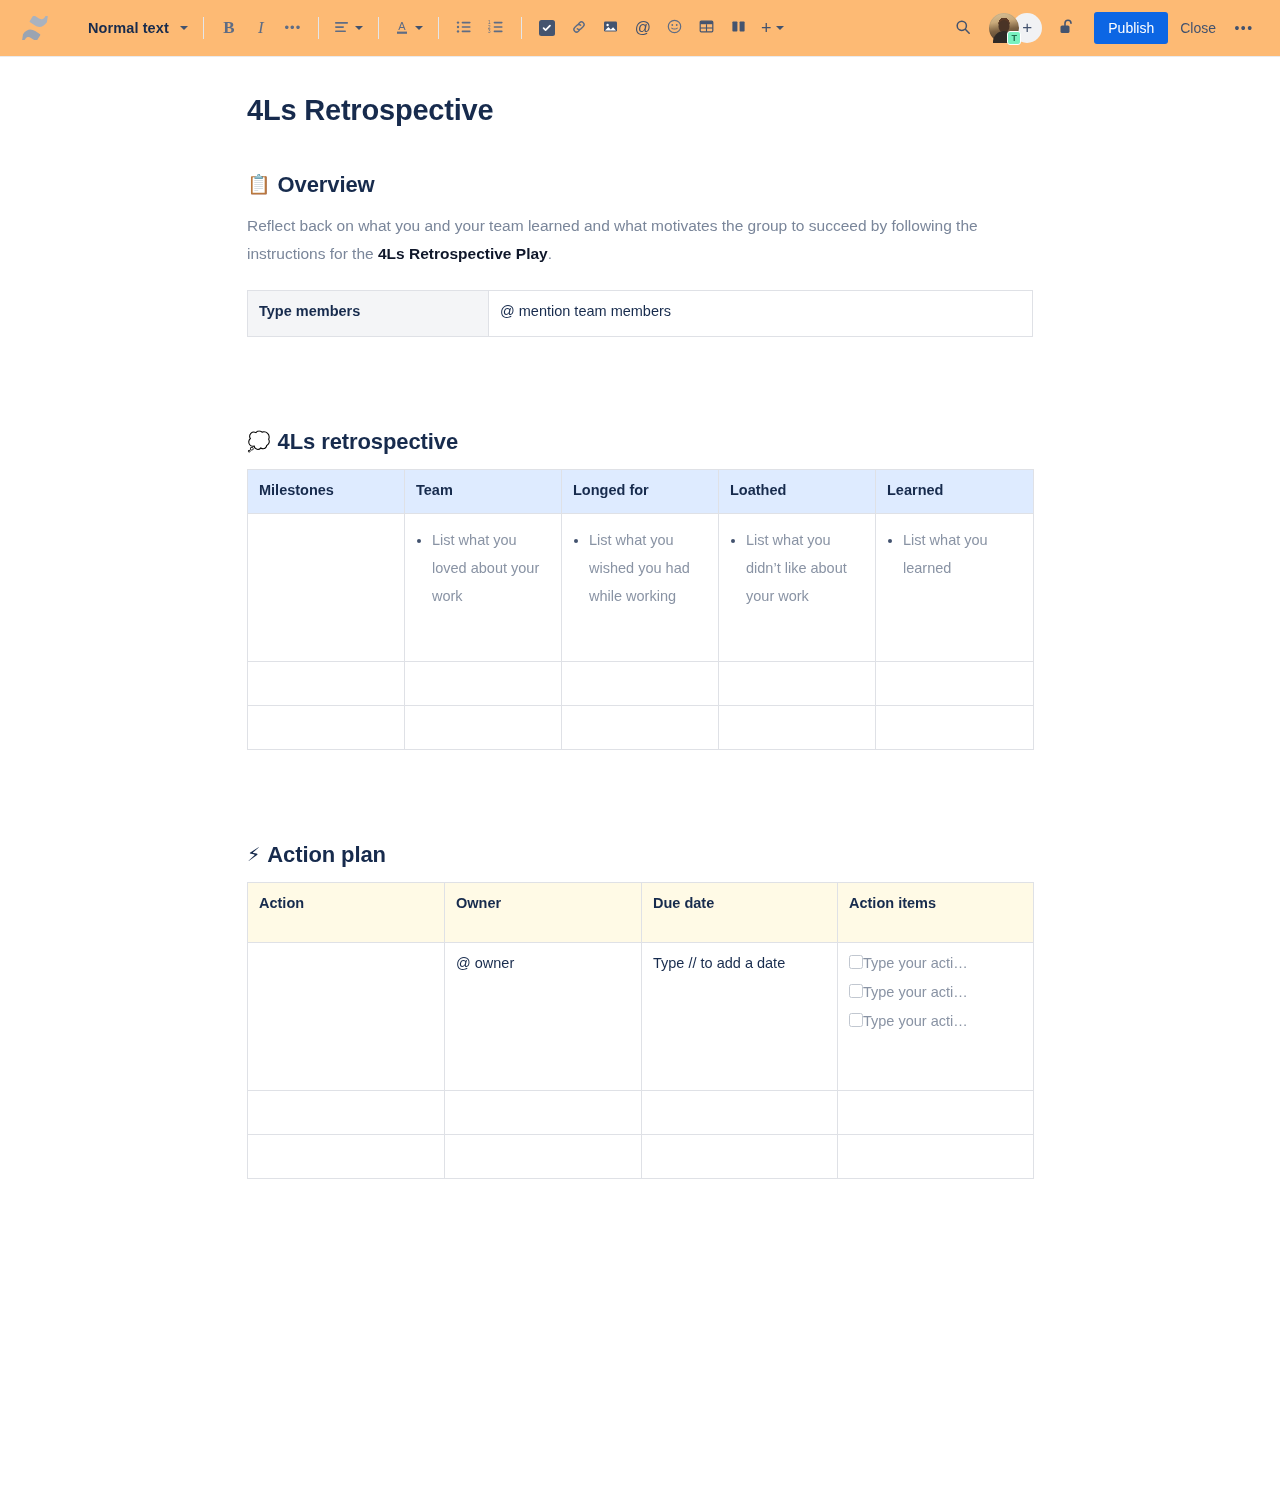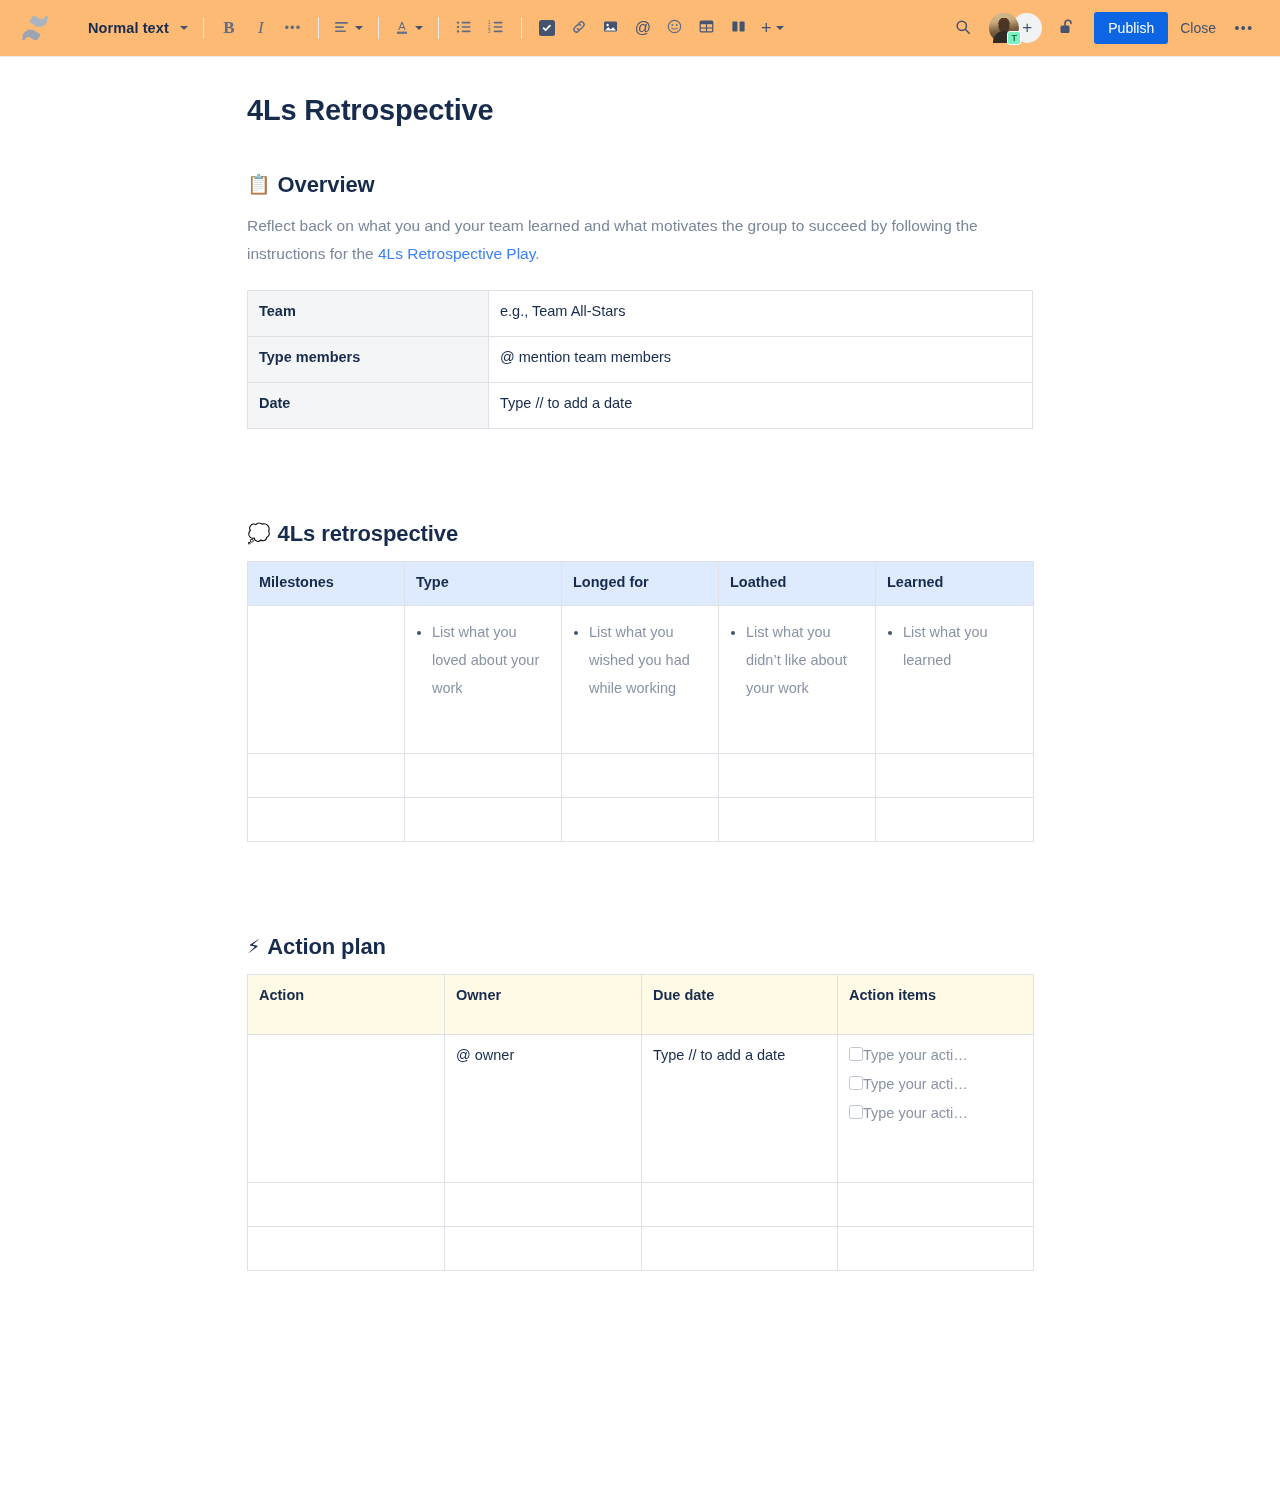--- a/index.html
+++ b/index.html
@@ -172,23 +172,23 @@
     display: inline-block;
   }
   p.lead {
     font-size: 15.5px;
     line-height: 28px;
     color: #7a869a;
     margin: 0 0 22px 0;
     max-width: 770px;
   }
   p.lead a {
-    color: #3b82f6;
+    color: #0f172a;
     text-decoration: none;
-    font-weight: 400;
+    font-weight: 700;
   }
 
   
   table.doc {
     border-collapse: collapse;
     width: 786px;
     table-layout: fixed;
     margin-bottom: 0;
   }
   table.doc td, table.doc th {
@@ -473,30 +473,22 @@
       <span>Reflect back on what you and your team learned and what motivates the group to succeed by following the instructions for the </span><a href="#">4Ls Retrospective Play</a><span>.</span>
     </p>
 
     <table class="doc info-table">
       <colgroup>
           <col class="c1">
           <col>
         </colgroup>
       <tbody>
         <tr>
-          <th>Team</th>
-          <td>e.g., Team All-Stars</td>
-        </tr>
-        <tr>
           <th>Type members</th>
           <td>@ mention team members</td>
-        </tr>
-        <tr>
-          <th>Date</th>
-          <td>Type // to add a date</td>
         </tr>
       </tbody>
     </table>
 
     <div class="spacer-lg"></div>
 
     <h2 class="section">
       <span class="emoji">💭</span>
       <span>4Ls retrospective</span>
     </h2>
@@ -505,21 +497,21 @@
       <colgroup>
           <col style="width:157px">
           <col style="width:157px">
           <col style="width:157px">
           <col style="width:157px">
           <col style="width:158px">
         </colgroup>
       <thead>
         <tr>
           <th>Milestones</th>
-          <th>Type</th>
+          <th>Team</th>
           <th>Longed for</th>
           <th>Loathed</th>
           <th>Learned</th>
         </tr>
       </thead>
       <tbody>
         <tr class="row-tall">
           <td></td>
           <td>
             <ul>

